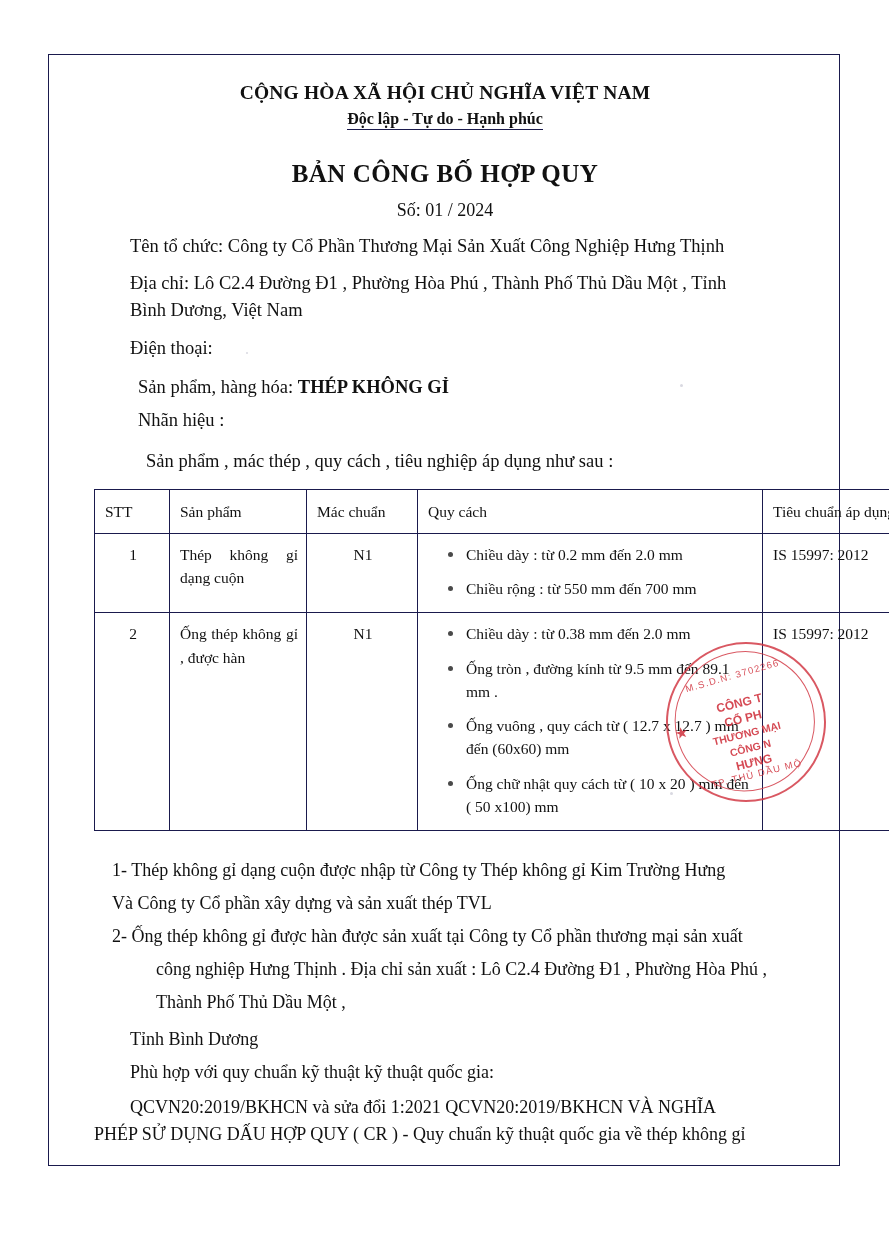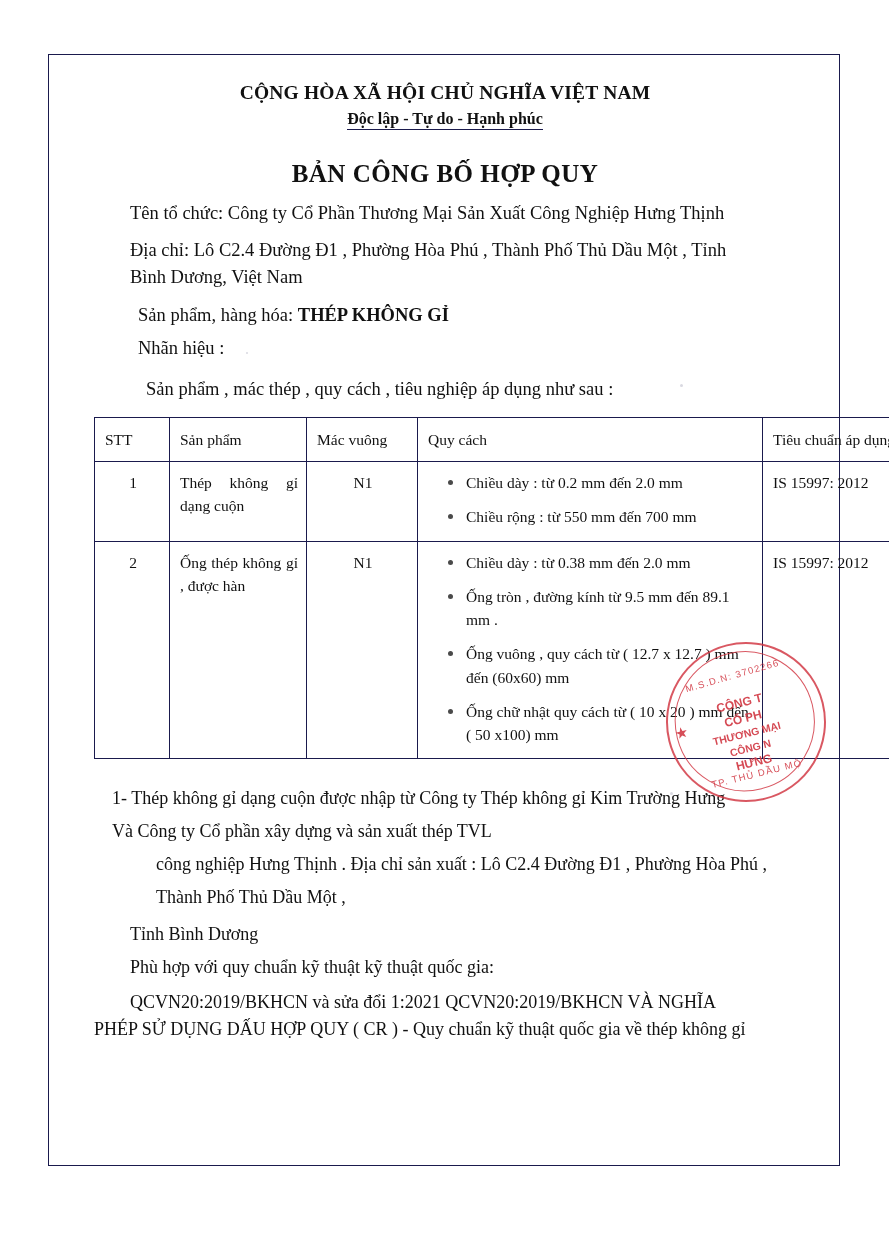--- a/index.html
+++ b/index.html
@@ -228,38 +228,40 @@
 <body>
 
 <div class="page-frame"></div>
 
 <div class="content">
 
   <div class="center">
     <div class="national-title">CỘNG HÒA XÃ HỘI CHỦ NGHĨA VIỆT NAM</div>
     <div><span class="national-sub">Độc lập - Tự do - Hạnh phúc</span></div>
     <div class="doc-title">BẢN CÔNG BỐ HỢP QUY</div>
+    <div class="doc-number">Số: 01 / 2024</div>
   </div>
 
   <div class="field-line">Tên tổ chức: Công ty Cổ Phần Thương Mại Sản Xuất Công Nghiệp Hưng Thịnh</div>
   <div class="field-line" style="margin-top:10px;">Địa chỉ: Lô C2.4 Đường Đ1 , Phường Hòa Phú , Thành Phố Thủ Dầu Một , Tỉnh</div>
   <div class="field-line" style="margin-top:0;">Bình Dương, Việt Nam</div>
+  <div class="field-line">Điện thoại:</div>
 
   <div class="field-line indent-2">
     <span>Sản phẩm, hàng hóa: </span><b>THÉP KHÔNG GỈ</b>
   </div>
   <div class="field-line indent-2" style="margin-top:6px;">Nhãn hiệu :</div>
   <div class="field-line indent-3" style="margin-top:14px;">Sản phẩm , mác thép , quy cách , tiêu nghiệp áp dụng như sau :</div>
 
   <table class="spec">
     <thead>
       <tr>
         <th class="col-stt">STT</th>
         <th class="col-sp">Sản phẩm</th>
-        <th class="col-mac">Mác vuông</th>
+        <th class="col-mac">Mác chuẩn</th>
         <th class="col-qc">Quy cách</th>
         <th class="col-tc">Tiêu chuẩn áp dụng</th>
       </tr>
     </thead>
     <tbody>
       <tr>
         <td class="c-stt">1</td>
         <td class="c-sp">Thép không gỉ dạng cuộn</td>
         <td class="c-mac">N1</td>
         <td>
@@ -283,20 +285,21 @@
           </ul>
         </td>
         <td>IS 15997: 2012</td>
       </tr>
     </tbody>
   </table>
 
   <div class="notes">
     <div class="note">1-  Thép không gỉ dạng cuộn được nhập từ Công ty Thép không gỉ Kim Trường Hưng</div>
     <div class="note-cont">Và Công ty Cổ phần xây dựng và sản xuất thép TVL</div>
+    <div class="note">2- Ống thép không gỉ được hàn được sản xuất tại Công ty Cổ phần thương mại sản xuất</div>
     <div class="note-cont deep">công nghiệp Hưng Thịnh . Địa chỉ sản xuất : Lô C2.4 Đường Đ1 , Phường Hòa Phú ,</div>
     <div class="note-cont deep">Thành Phố Thủ Dầu Một ,</div>
     <div class="tail-line">Tỉnh Bình Dương</div>
     <div class="tail-line" style="margin-top:6px;">Phù hợp với quy chuẩn kỹ thuật kỹ thuật quốc gia:</div>
     <div class="justified">QCVN20:2019/BKHCN và sửa đổi 1:2021  QCVN20:2019/BKHCN VÀ NGHĨA</div>
     <div class="justified l2" style="padding-left:0;margin-top:0;">PHÉP SỬ DỤNG DẤU HỢP QUY ( CR ) -  Quy chuẩn kỹ thuật quốc gia về thép không gỉ</div>
   </div>
 
   <div class="seal">
     <div class="ring"></div>

